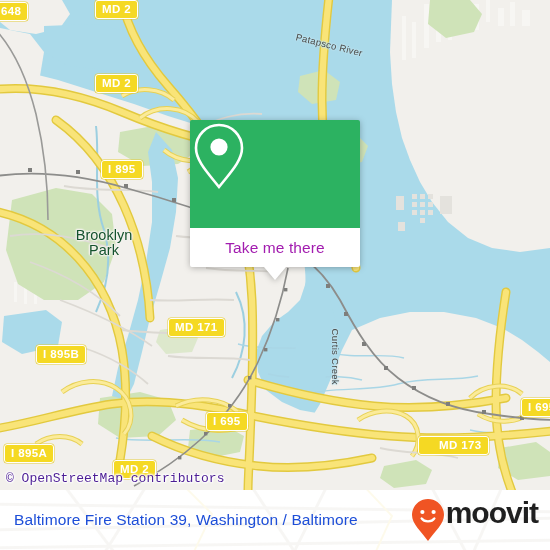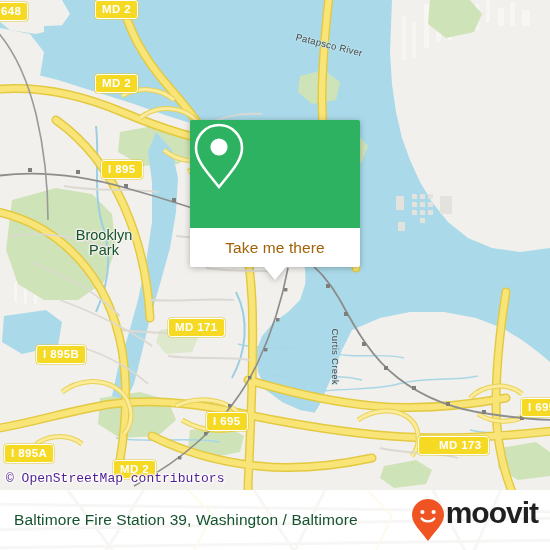--- a/index.html
+++ b/index.html
@@ -36,30 +36,30 @@
                text-shadow:1px 0 2px #fff,-1px 0 2px #fff,0 1px 2px #fff,0 -1px 2px #fff,
                            1px 1px 2px #fff,-1px -1px 2px #fff;}
 
   
   #popup{position:absolute;left:190px;top:120px;width:170px;
          filter:drop-shadow(0 1px 3px rgba(0,0,0,.28));}
   #popup-top{background:#2cb261;height:108px;border-radius:2px 2px 0 0;
              display:flex;align-items:center;justify-content:center;}
   #popup-bottom{background:#ffffff;height:39px;border-radius:0 0 2px 2px;
                 display:flex;align-items:center;justify-content:center;}
-  #popup-label{font-size:15.5px;color:#a16207;letter-spacing:.1px;}
+  #popup-label{font-size:15.5px;color:#a21caf;letter-spacing:.1px;}
   #popup-tail{position:absolute;left:50%;top:147px;margin-left:-11px;width:0;height:0;
               border-left:11px solid transparent;border-right:11px solid transparent;
               border-top:13px solid #ffffff;}
 
   
   #bottombar{position:absolute;left:0;top:490px;width:550px;height:60px;
              background:#ffffff;display:flex;align-items:center;overflow:hidden;}
   #bar-watermark{position:absolute;left:0;top:0;width:550px;height:60px;opacity:.5;}
-  #bar-title{position:relative;margin-left:14px;font-size:15.5px;color:#14532d;
+  #bar-title{position:relative;margin-left:14px;font-size:15.5px;color:#1d4ed8;
              white-space:nowrap;letter-spacing:.1px;}
   #brand{position:absolute;right:12px;top:50%;transform:translateY(-50%);
          display:flex;}
   #brand-name{font-size:30px;font-weight:bold;color:#1f1f1f;letter-spacing:-1px;
               margin-left:1px;line-height:30px;}
 </style>
 </head>
 <body>
 
 <div id="app">

